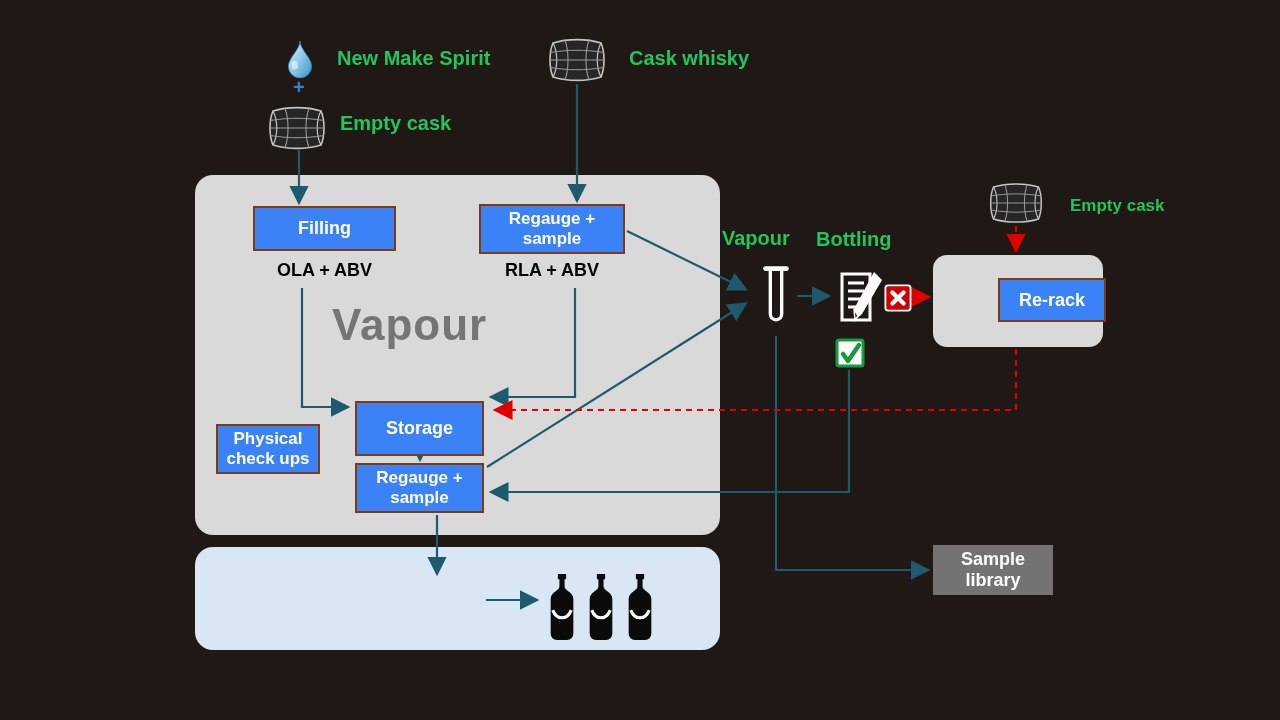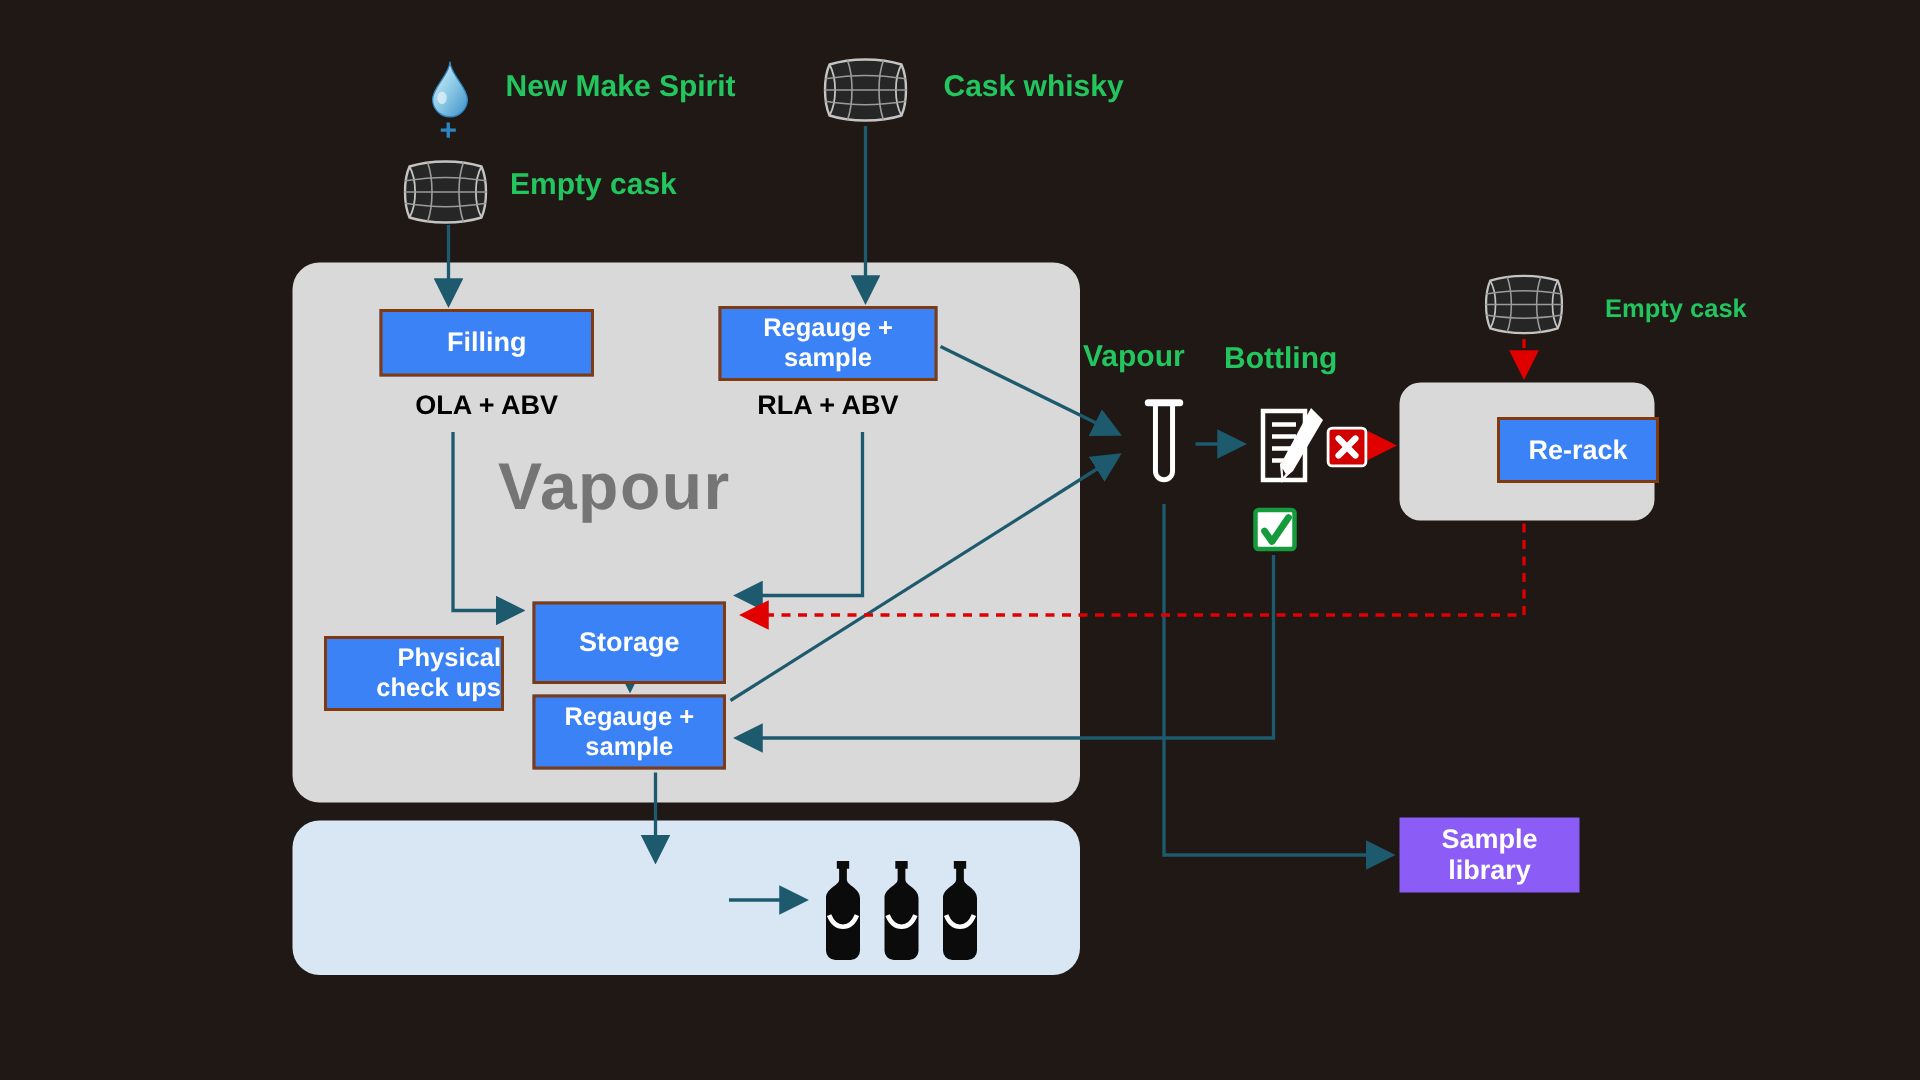--- a/index.html
+++ b/index.html
@@ -11,21 +11,21 @@
   .panel.blue{background:#d9e7f5;}
   .arrows{position:absolute;left:0;top:0;z-index:2;}
   .node,.lbl,.icon{position:absolute;z-index:3;}
   .box{
     display:flex;align-items:center;justify-content:center;text-align:center;
     background:#3b82f6;border:2px solid #7f3a10;color:#ffffff;
     font-weight:bold;font-size:17px;line-height:1.15;box-sizing:border-box;
   }
   .box.big{font-size:18px;}
   .box.blue{background:#5b9bd5;border-color:#41719c;}
-  .box.olive{background:#8b5cf6;border:none;}
+  .box.olive{background:#737373;border:none;}
   .lbl{color:#22c55e;font-weight:bold;font-size:20px;white-space:nowrap;}
   .lbl.dark{color:#000000;font-size:18px;text-align:center;}
   .lbl.small{font-size:17px;}
   .watermark{
     position:absolute;z-index:3;color:#757575;font-weight:bold;font-size:44px;
     letter-spacing:1px;
   }
   .plus{color:#2e86c1;font-weight:bold;font-size:20px;}
   .bottles{display:flex;gap:5px;}
 </style>
@@ -108,21 +108,21 @@
       <use href="#barrel"></use>
     </svg>
   <div class="lbl" style="left:629px;top:47px;">Cask whisky</div>
 
   <div class="node box big" style="left:253px;top:206px;width:143px;height:45px;">Filling</div>
   <div class="node box" style="left:479px;top:204px;width:146px;height:50px;">Regauge + sample</div>
   <div class="lbl dark" style="left:253px;top:260px;width:143px;">OLA + ABV</div>
   <div class="lbl dark" style="left:479px;top:260px;width:146px;">RLA + ABV</div>
   <div class="watermark" style="left:332px;top:300px;">Vapour</div>
   <div class="node box big" style="left:355px;top:401px;width:129px;height:55px;">Storage</div>
-  <div class="node box" style="left:216px;top:424px;width:120px;height:50px;text-align:right;">Physical check ups</div>
+  <div class="node box" style="left:216px;top:424px;width:104px;height:50px;">Physical check ups</div>
   <div class="node box" style="left:355px;top:463px;width:129px;height:50px;">Regauge + sample</div>
 
   <div class="lbl" style="left:722px;top:227px;">Vapour</div>
   <div class="lbl" style="left:816px;top:228px;">Bottling</div>
   <svg class="icon" style="left:757px;top:260px;" width="38" height="74" viewBox="0 0 40 76">
     <path d="M14,9 L14,56 a6,6 0 0 0 12,0 L26,9" fill="none" stroke="#ffffff" stroke-width="3.5"></path>
     <path d="M9,8 h22" stroke="#ffffff" stroke-width="5" stroke-linecap="round"></path>
   </svg>
   <svg class="icon" style="left:834px;top:270px;" width="50" height="54" viewBox="0 0 50 54">
     <path d="M8,4 H36 V50 H8 Z" fill="#1f1814" stroke="#ffffff" stroke-width="3"></path>

